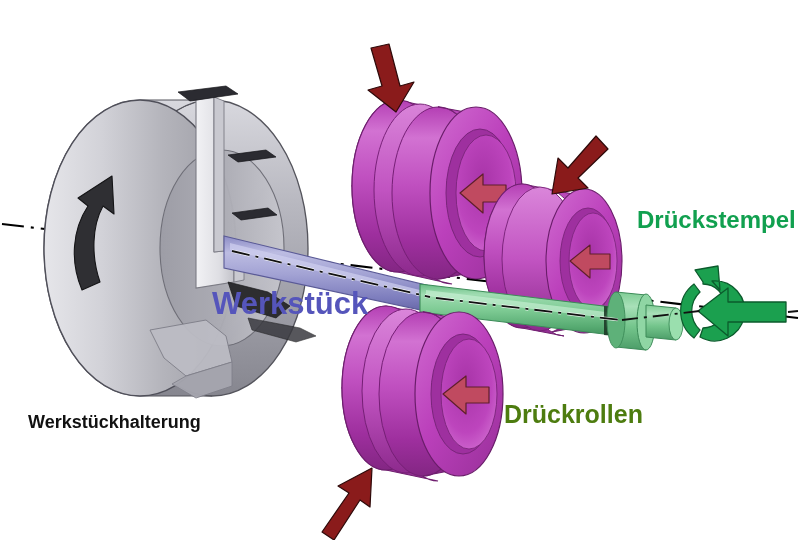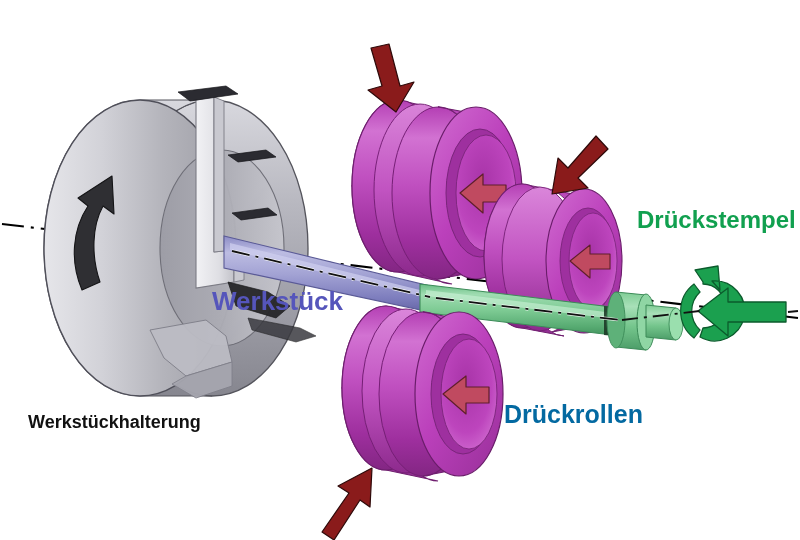--- a/index.html
+++ b/index.html
@@ -21,27 +21,27 @@
     white-space:nowrap;
     user-select:none;
   }
   #label-werkstueckhalterung{
     left:28px; top:412px;
     font-size:18px;
     color:#111111;
   }
   #label-werkstueck{
     left:212px; top:286px;
-    font-size:26px;
+    font-size:31px;
     color:#5555bb;
   }
   #label-drueckrollen{
     left:504px; top:400px;
     font-size:25px;
-    color:#0369a1;
+    color:#4d7c0f;
   }
   #label-drueckstempel{
     left:608px; top:206px;
     font-size:24px;
     color:#11a04f;
     margin-left:29px;
   }
 </style>
 </head>
 <body>

